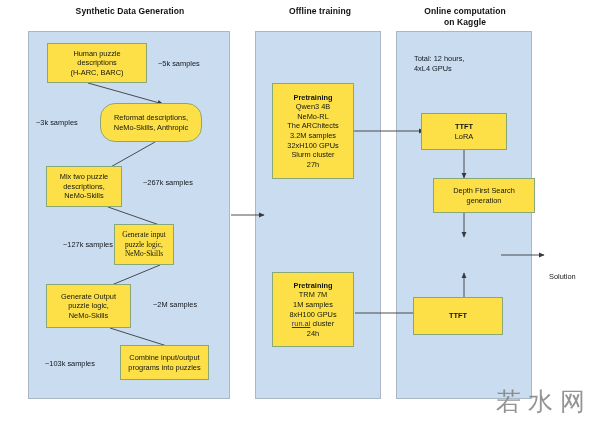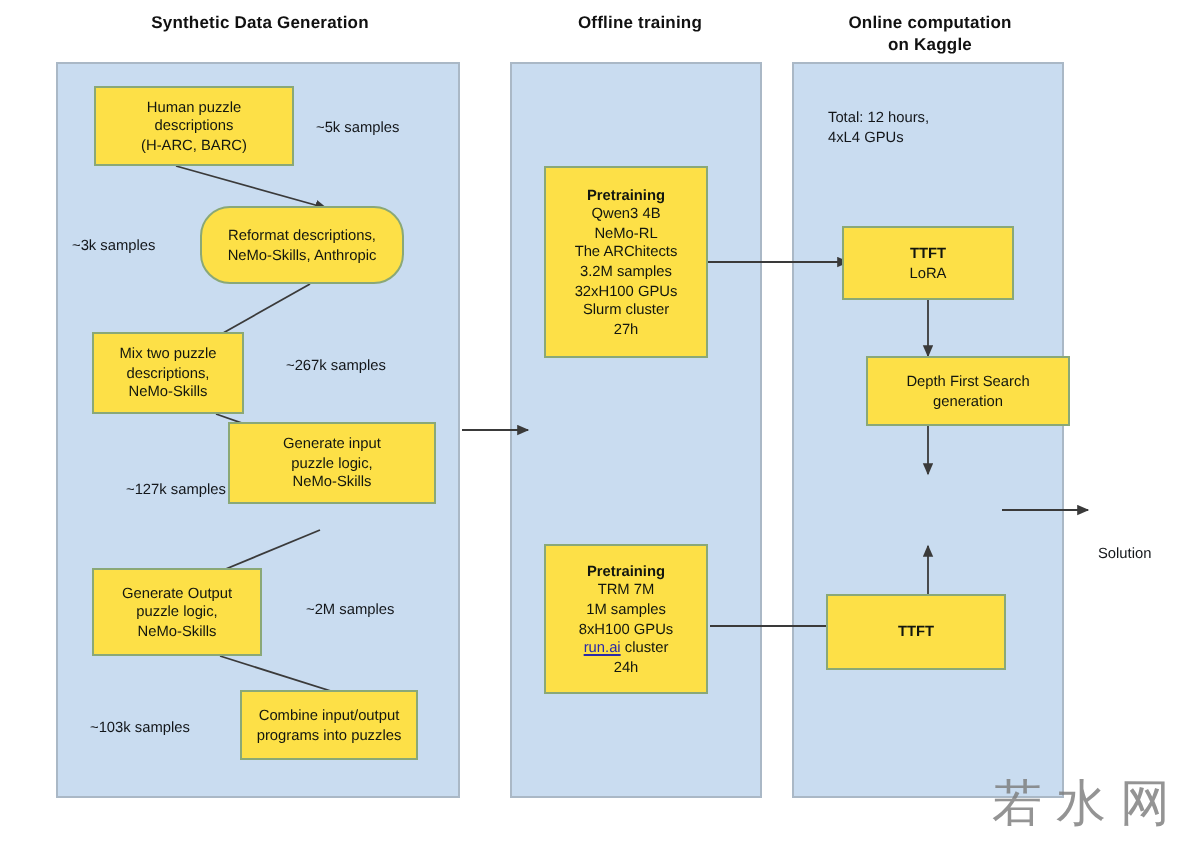--- a/index.html
+++ b/index.html
@@ -135,21 +135,21 @@
   </div>
 
   <div class="node" style="left:46px;top:166px;width:76px;height:41px;">
     <div class="inner">
       <div>Mix two puzzle</div>
       <div>descriptions,</div>
       <div>NeMo-Skills</div>
     </div>
   </div>
 
-  <div class="node" style="left:114px;top:211px;width:104px;height:41px;">
+  <div class="node" style="left:114px;top:224px;width:60px;height:41px;font-family:Liberation Serif, serif;">
     <div class="inner">
       <div>Generate input</div>
       <div>puzzle logic,</div>
       <div>NeMo-Skills</div>
     </div>
   </div>
 
   <div class="node" style="left:46px;top:284px;width:85px;height:44px;">
     <div class="inner">
       <div>Generate Output</div>

